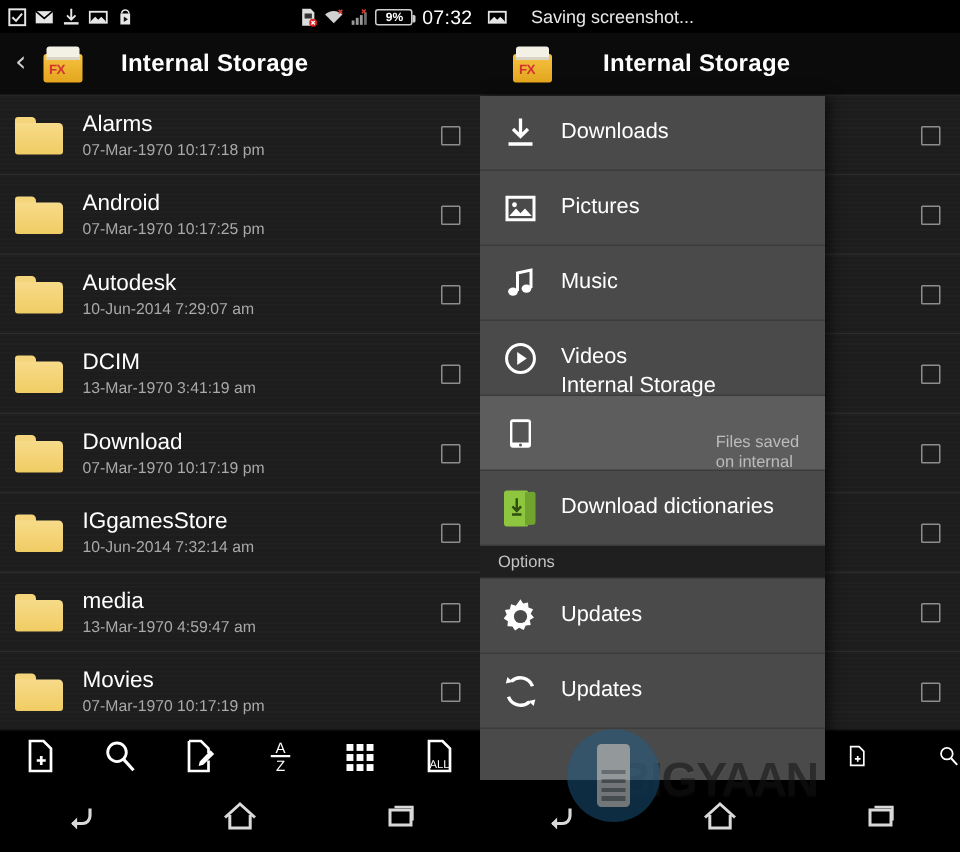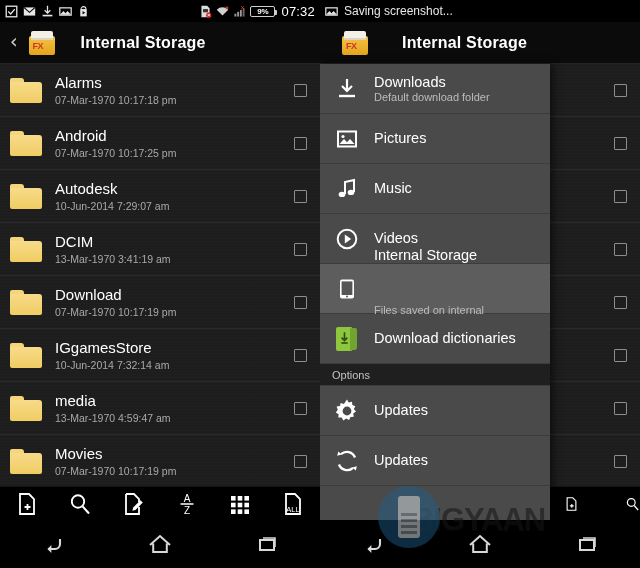--- a/index.html
+++ b/index.html
@@ -23,21 +23,21 @@
   .sb-left{ display:flex; align-items:center; gap:5px; }
   .sb-right{ margin-left:auto; display:flex; align-items:center; gap:4px; }
   .sb-ico{ width:13px; height:13px; display:block; }
   .sb-clock{ font-size:13px; font-weight:normal; letter-spacing:.2px; color:#fff; padding-left:2px;}
   .sb-batt{
     border:1.2px solid #cfcfcf; border-radius:2px; height:11px; min-width:25px;
     font-size:8px; color:#fff; display:flex; align-items:center; justify-content:center;
     font-weight:bold; position:relative;
   }
   .sb-batt:after{content:"";position:absolute;right:-3px;top:3px;width:2px;height:5px;background:#cfcfcf;border-radius:0 1px 1px 0;}
-  .sb-note{ display:flex; align-items:center; gap:6px; font-size:12px; color:#e8e8e8; }
+  .sb-note{ display:flex; align-items:center; gap:16px; font-size:12px; color:#e8e8e8; }
 
   
   .actionbar{
     height:42px; background:#0b0b0b; display:flex; align-items:center;
     padding:0 8px; gap:9px; border-bottom:1px solid #242424;
     box-shadow:0 1px 0 #2a2a2a;
   }
   .ab-back{ color:#cfcfcf; font-size:19px; line-height:1; padding:0 2px 2px 2px; font-family:"DejaVu Sans",sans-serif;}
   .fx-logo{
     width:39px; height:24px; position:relative; flex:0 0 auto;
@@ -105,21 +105,21 @@
     position:absolute; left:0; top:64px; width:230px; bottom:48px;
     background:#4a4a4a; overflow:hidden; z-index:5;
     box-shadow:3px 0 8px rgba(0,0,0,.55);
   }
   .drow{
     height:50px; display:flex; align-items:center; padding:0 10px 0 12px;
     border-bottom:1px solid #3c3c3c; background:#4a4a4a; position:relative;
   }
   .drow.active{ background:#5d5d5d; }
   .drow .dico{ width:30px; flex:0 0 auto; display:flex; align-items:center; justify-content:center; margin-right:12px;}
-  .dtxt{ display:flex; flex-direction:column; justify-content:center; overflow:hidden;}
+  .dtxt{ display:flex; justify-content:center; overflow:hidden;}
   .dlabel{ font-size:14.5px; color:#fff; line-height:17px; white-space:nowrap;}
   .dsub{ font-size:11px; color:#bcbcbc; line-height:13px; }
   .dsub.wrap{ white-space:normal; width:140px;margin-top:40px; }
   .dsection{
     height:22px; background:#1f1f1f; color:#c3c3c3; font-size:11px;
     display:flex; align-items:center; padding-left:12px; border-bottom:1px solid #3c3c3c;
   }
   .bookico{ width:22px; height:24px; position:relative; }
   .bookico .bk1{ position:absolute; left:0; top:0; width:16px; height:24px; background:#8ec63f; border-radius:2px 1px 1px 2px; }
   .bookico .bk2{ position:absolute; left:14px; top:1px; width:7px; height:22px; background:#71a32f; border-radius:0 2px 2px 0; transform:skewY(-4deg); }
@@ -497,21 +497,20 @@
     <div class="drawer" id="drawer">
         <div class="drow">
           <span class="dico">
             <svg width="24" height="24" viewBox="0 0 24 24">
               <path d="M12 2v11M7 9l5 5 5-5" fill="none" stroke="#fff" stroke-width="2.2"></path>
               <path d="M4 19h16" stroke="#fff" stroke-width="2.4"></path>
             </svg>
           </span>
           <span class="dtxt">
             <span class="dlabel">Downloads</span>
-            <span class="dsub">Default download folder</span>
           </span>
         </div>
         <div class="drow">
           <span class="dico">
             <svg width="24" height="24" viewBox="0 0 24 24">
               <rect x="3" y="4.5" width="18" height="15" fill="none" stroke="#fff" stroke-width="2"></rect>
               <circle cx="8" cy="9.5" r="1.6" fill="#fff"></circle>
               <path d="M4.5 17l4.5-5 3 3.2 3-3.2 4.5 5z" fill="#fff"></path>
             </svg>
           </span>

